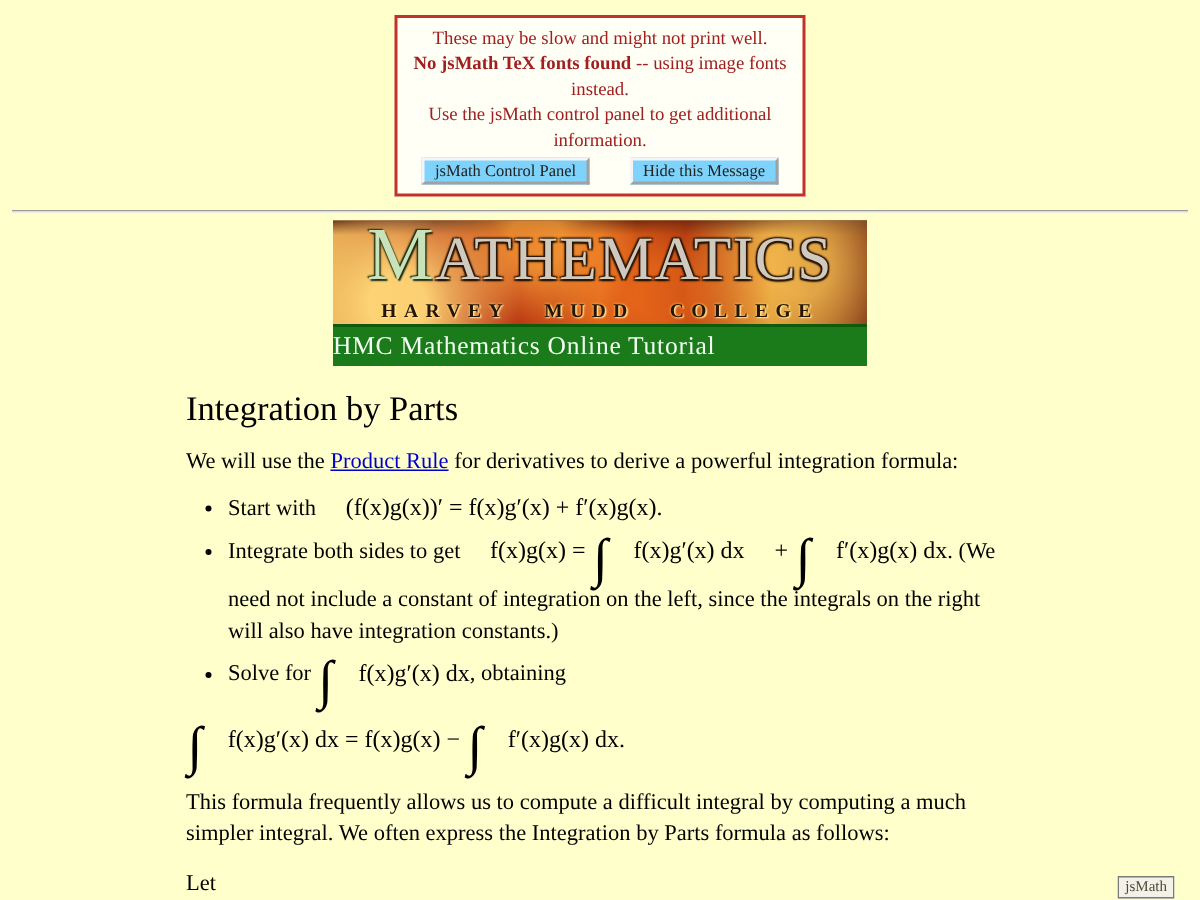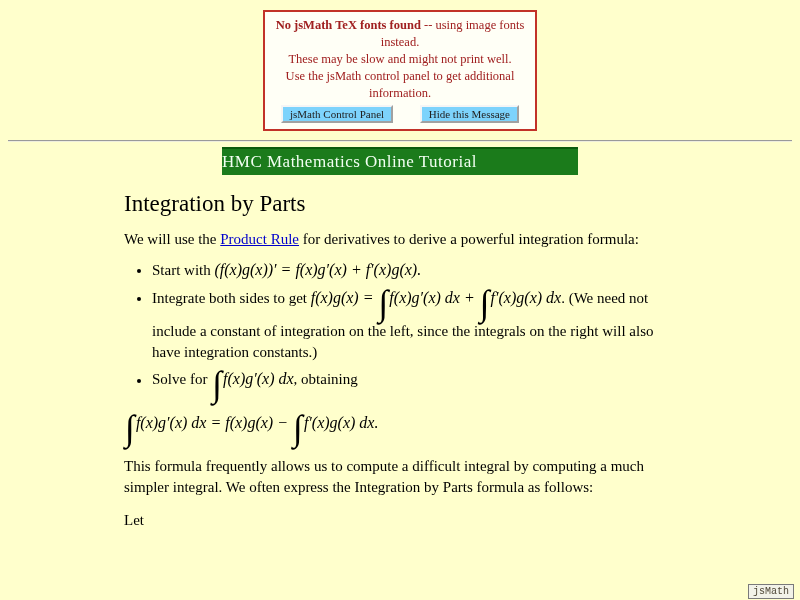--- a/index.html
+++ b/index.html
@@ -66,51 +66,55 @@
   }
   .banner-green span { color: #f2fff2; font-size: 17px; line-height: 26px; letter-spacing: .5px; }
 
   
   .content { width: 552px; margin: 0 auto; font-size: 15px; }
   .page-title { font-size: 23px; font-weight: normal; text-align: left; margin: 16px 0 12px; }
   p { margin: 9px 0; line-height: 1.38; }
   .intro a { color: #0000cc; font-weight: normal; text-decoration: underline; cursor: pointer; }
   ul.deriv { margin: 9px 0 2px; padding-left: 28px; }
   ul.deriv li { margin: 3px 0; line-height: 1.42; }
-  .mi { font-style: italic; font-size: 16px; }
+  .mi { font-size: 16px; margin-left: 16px; }
   .bigint {
     font-style: normal; font-size: 36px; line-height: 1;
     vertical-align: -0.33em; padding: 0 1px; font-weight: 400;
   }
   .formula { margin: 8px 0 10px; }
   .let-label, .then-label { margin: 12px 0 6px; }
 
   .jsmath-float {
-    position: fixed; right: 6px; bottom: 1px;
+    position: fixed; right: 17px; bottom: 1px;
     font-size: 10px; padding: 1px 4px;
     background: #f2f2e8; border: 1px solid #7a7a7a; color: #504838;
-    font-family: Liberation Mono, monospace; cursor: pointer;
+    font-family: Liberation Serif, serif; cursor: pointer;
   }
 </style>
 </head>
 <body>
 
 <div class="warning">
+  <div>These may be slow and might not print well.</div>
   <div><span class="w-bold">No jsMath TeX fonts found</span><span> -- using image fonts instead.</span></div>
-  <div>These may be slow and might not print well.</div>
   <div>Use the jsMath control panel to get additional information.</div>
   <div class="warning-buttons">
     <button>jsMath Control Panel</button>
     <button>Hide this Message</button>
   </div>
 </div>
 
 <hr class="divider">
 
 <div class="banner">
+  <div class="banner-art">
+    <div class="banner-title"><span class="initial">M</span><span>ATHEMATICS</span></div>
+    <div class="banner-subtitle">HARVEY MUDD COLLEGE</div>
+  </div>
   <div class="banner-green">
     <span>HMC Mathematics Online Tutorial</span>
   </div>
 </div>
 
 <div class="content">
   <h1 class="page-title">Integration by Parts</h1>
 
   <p class="intro"><span>We will use the </span><a>Product Rule</a><span> for derivatives to derive a powerful integration formula:</span></p>
 

